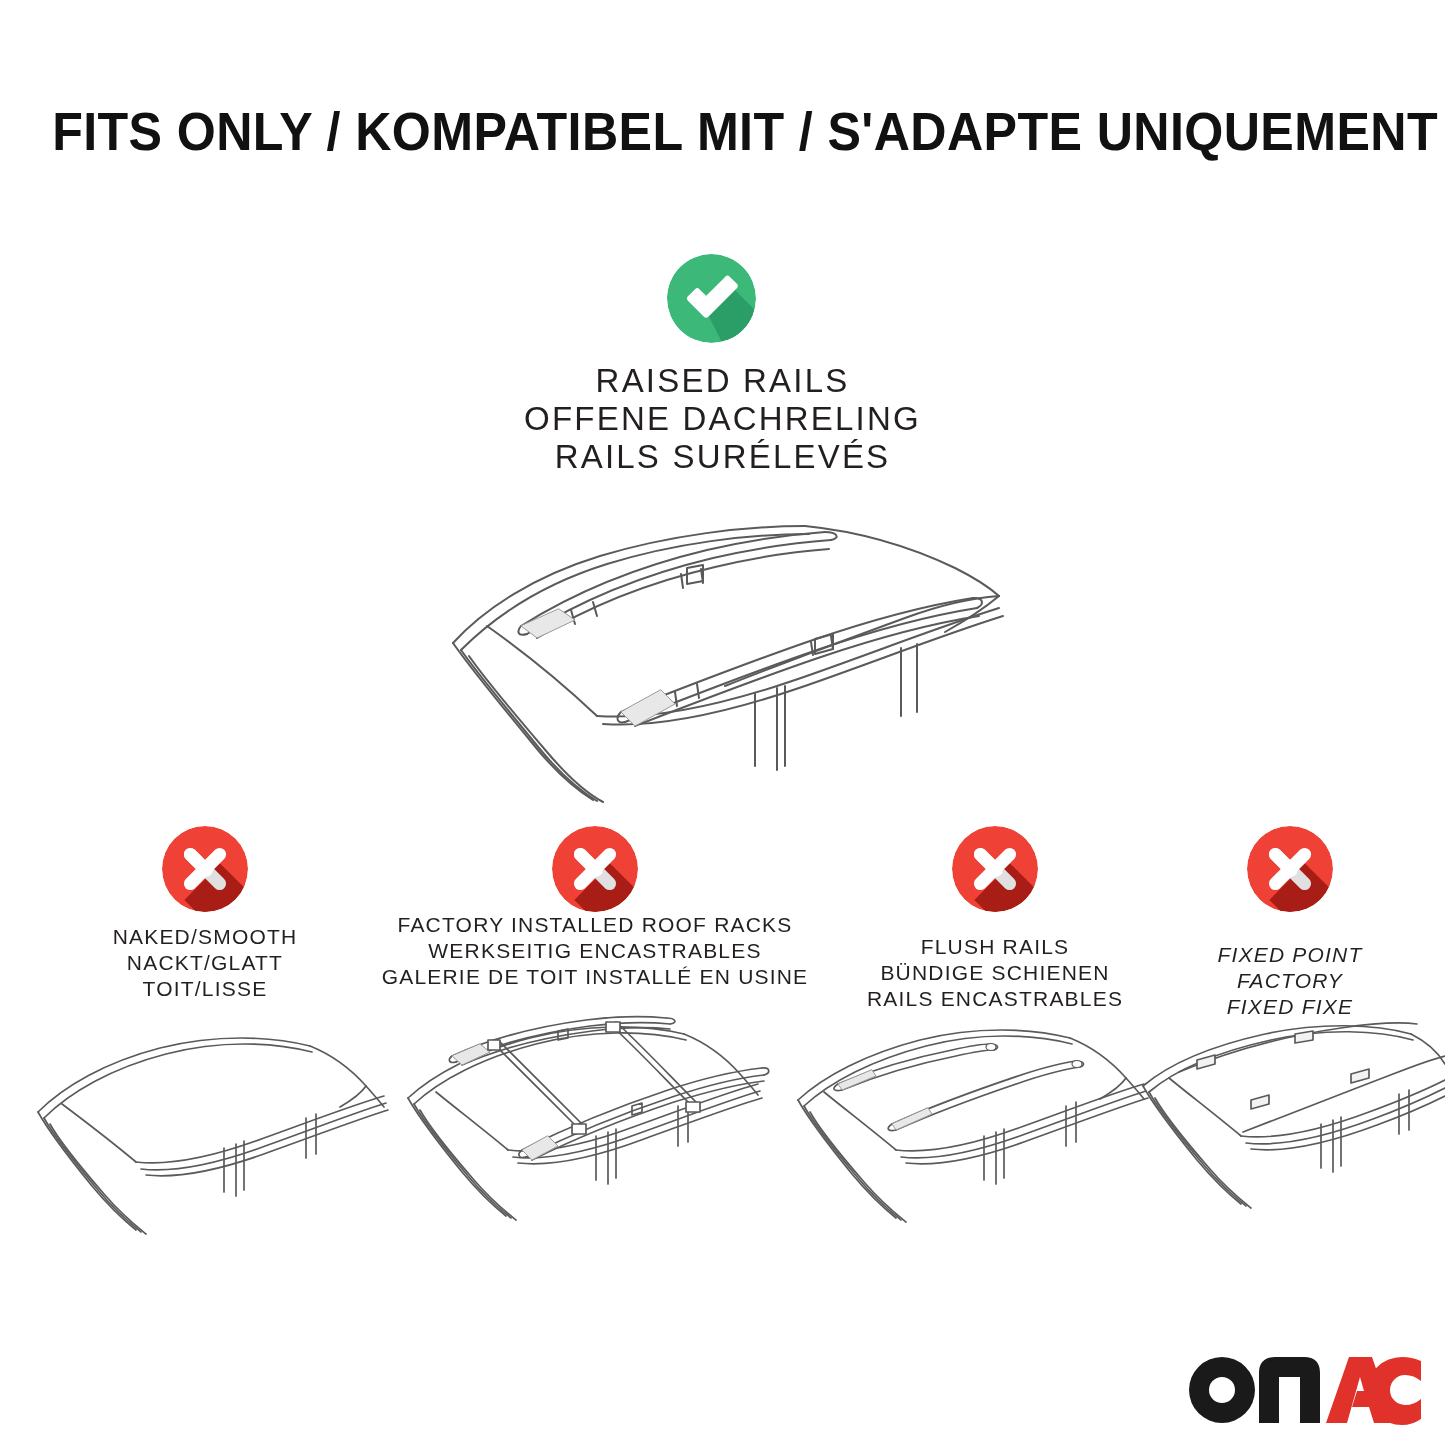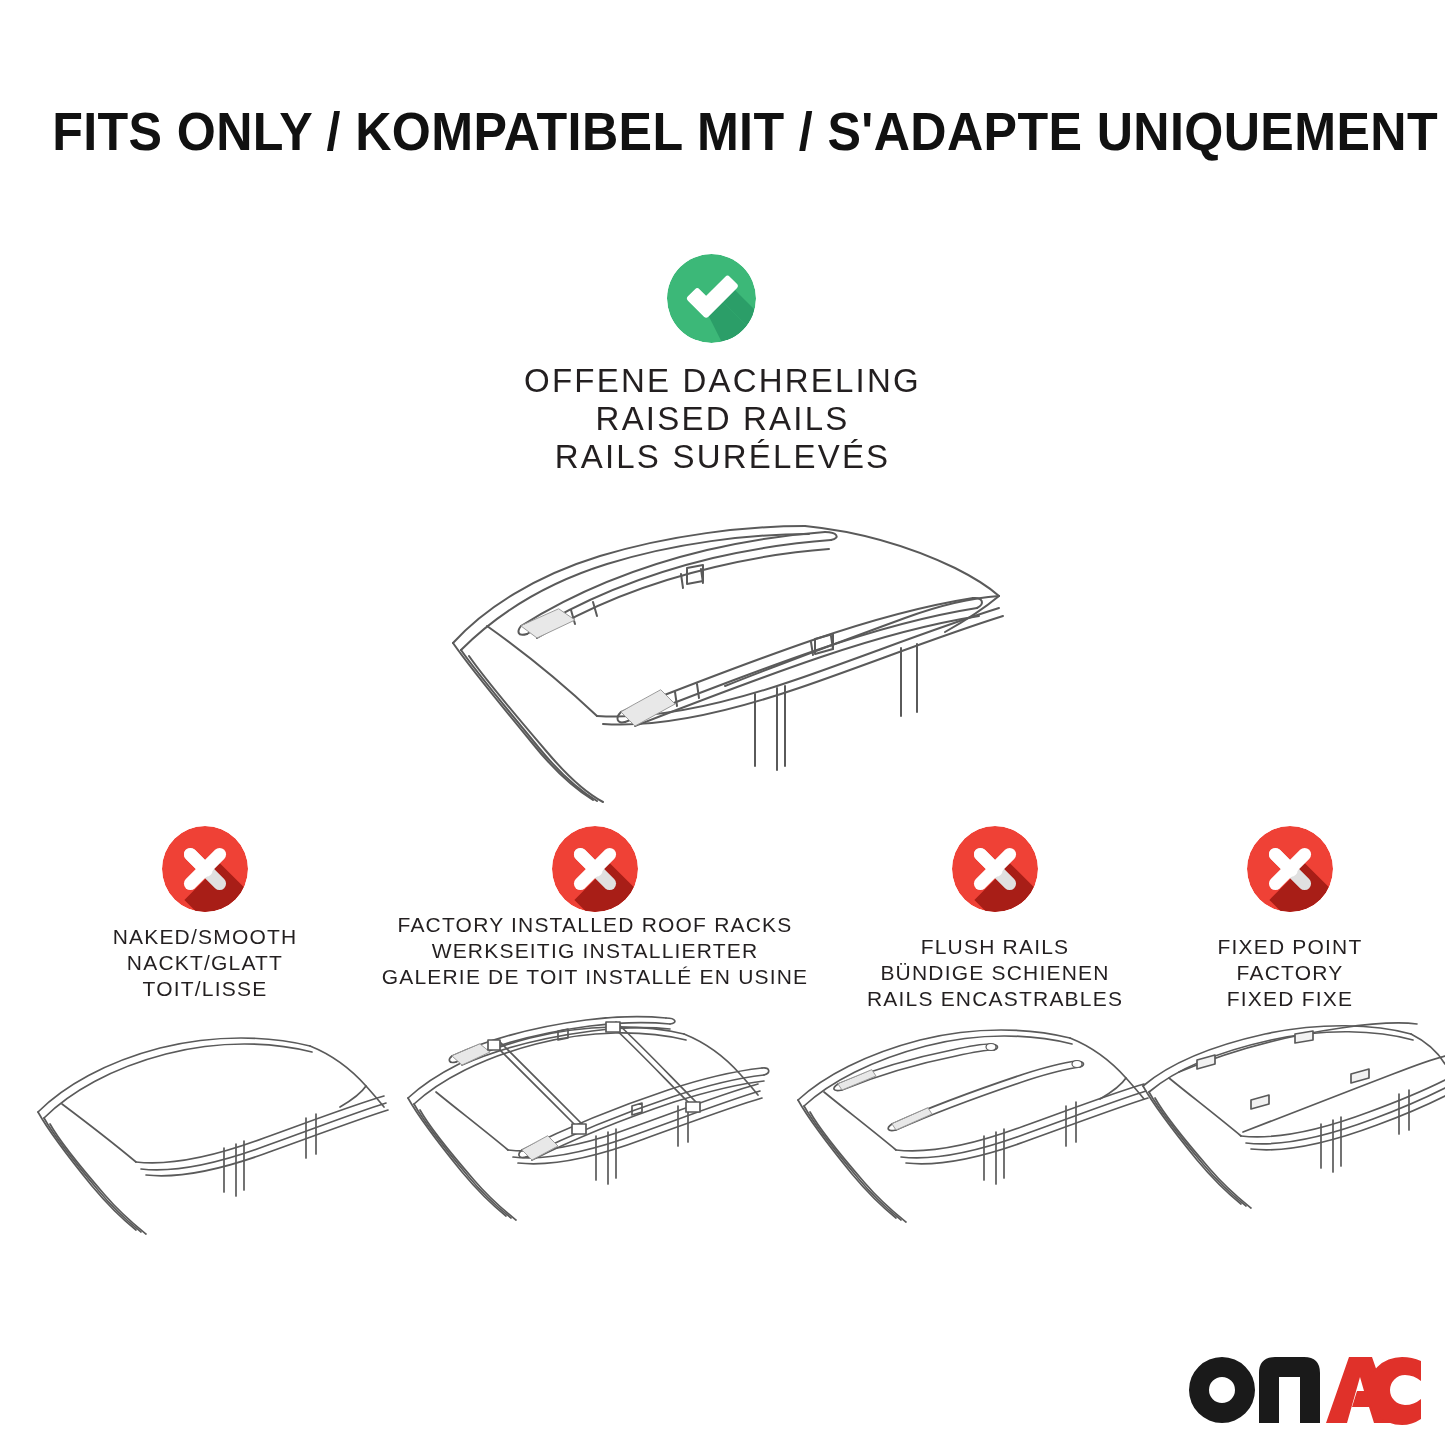--- a/index.html
+++ b/index.html
@@ -147,22 +147,22 @@
     <g clip-path="url(#okclip)">
       <path d="M43 62 L57 48 L100 91 L100 100 L62 100 Z" fill="#2b9e68"></path>
       <path d="M70 34 L80 44 L100 64 L100 91 L57 48 Z" fill="#2b9e68"></path>
     </g>
 
     <path d="M26 50 L34 42 L44 52 L68 28 L76 36 L44 68 Z" fill="#ffffff" stroke="#ffffff" stroke-width="7" stroke-linejoin="round" stroke-linecap="round"></path>
   </svg>
 </div>
 
 <div id="ok-caption">
+  <span class="cap-line">RAISED RAILS</span>
   <span class="cap-line">OFFENE DACHRELING</span>
-  <span class="cap-line">RAISED RAILS</span>
   <span class="cap-line">RAILS SURÉLEVÉS</span>
 </div>
 
 <div id="main-illustration">
   <svg viewBox="0 0 580 305" aria-hidden="true">
     <g fill="none" stroke="#5a5a5a" stroke-width="2" stroke-linecap="round" stroke-linejoin="round">
 
       <path d="M28 145 C60 110 110 78 175 58 C245 37 320 28 380 28"></path>
       <path d="M380 28 C430 33 480 46 530 70 C550 80 565 90 574 98"></path>
       <path d="M36 152 C70 118 118 86 182 66 C250 45 324 36 384 36"></path>
@@ -279,21 +279,21 @@
       </g>
       <g stroke-linecap="round" stroke-linejoin="round" stroke-width="15" fill="none">
         <path d="M33 33 L67 67" stroke="#e0e0e0"></path>
         <path d="M33 33 L67 67" stroke="#ffffff" stroke-width="15" stroke-dasharray="26 40"></path>
         <path d="M67 33 L33 67" stroke="#ffffff"></path>
       </g>
     </svg>
   </div>
   <div class="nofit-caption" style="left:0;width:450px;top:86px;">
     <span class="cap-line">FACTORY INSTALLED ROOF RACKS</span>
-    <span class="cap-line">WERKSEITIG INSTALLIERTER</span>
+    <span class="cap-line">WERKSEITIG ENCASTRABLES</span>
     <span class="cap-line">GALERIE DE TOIT INSTALLÉ EN USINE</span>
   </div>
 </div>
 
 <div class="roof-thumb" style="left:400px;width:370px;">
   <svg viewBox="0 0 370 230" aria-hidden="true">
     <g fill="none" stroke="#5a5a5a" stroke-width="1.7" stroke-linecap="round" stroke-linejoin="round">
 
       <path d="M8 86 C34 62 76 40 130 26 C186 12 242 12 284 22"></path>
       <path d="M284 22 C304 30 324 44 340 62 C348 71 354 78 358 83"></path>
@@ -413,21 +413,21 @@
       <g clip-path="url(#xclip4)">
         <path d="M62 38 L100 76 L100 100 L40 100 L26 86 L50 62 Z" fill="#a81e17"></path>
       </g>
       <g stroke-linecap="round" stroke-linejoin="round" stroke-width="15" fill="none">
         <path d="M33 33 L67 67" stroke="#e0e0e0"></path>
         <path d="M33 33 L67 67" stroke="#ffffff" stroke-width="15" stroke-dasharray="26 40"></path>
         <path d="M67 33 L33 67" stroke="#ffffff"></path>
       </g>
     </svg>
   </div>
-  <div class="nofit-caption" style="left:0;width:300px;top:108px;">
+  <div class="nofit-caption" style="left:0;width:300px;top:116px;font-style:italic;">
     <span class="cap-line">FIXED POINT</span>
     <span class="cap-line">FACTORY</span>
     <span class="cap-line">FIXED FIXE</span>
   </div>
 </div>
 
 <div class="roof-thumb" style="left:1135px;width:310px;">
   <svg viewBox="0 0 310 230" aria-hidden="true">
     <g fill="none" stroke="#5a5a5a" stroke-width="1.7" stroke-linecap="round" stroke-linejoin="round">
       <path d="M8 74 C34 52 76 34 130 22 C186 10 240 12 276 22"></path>

